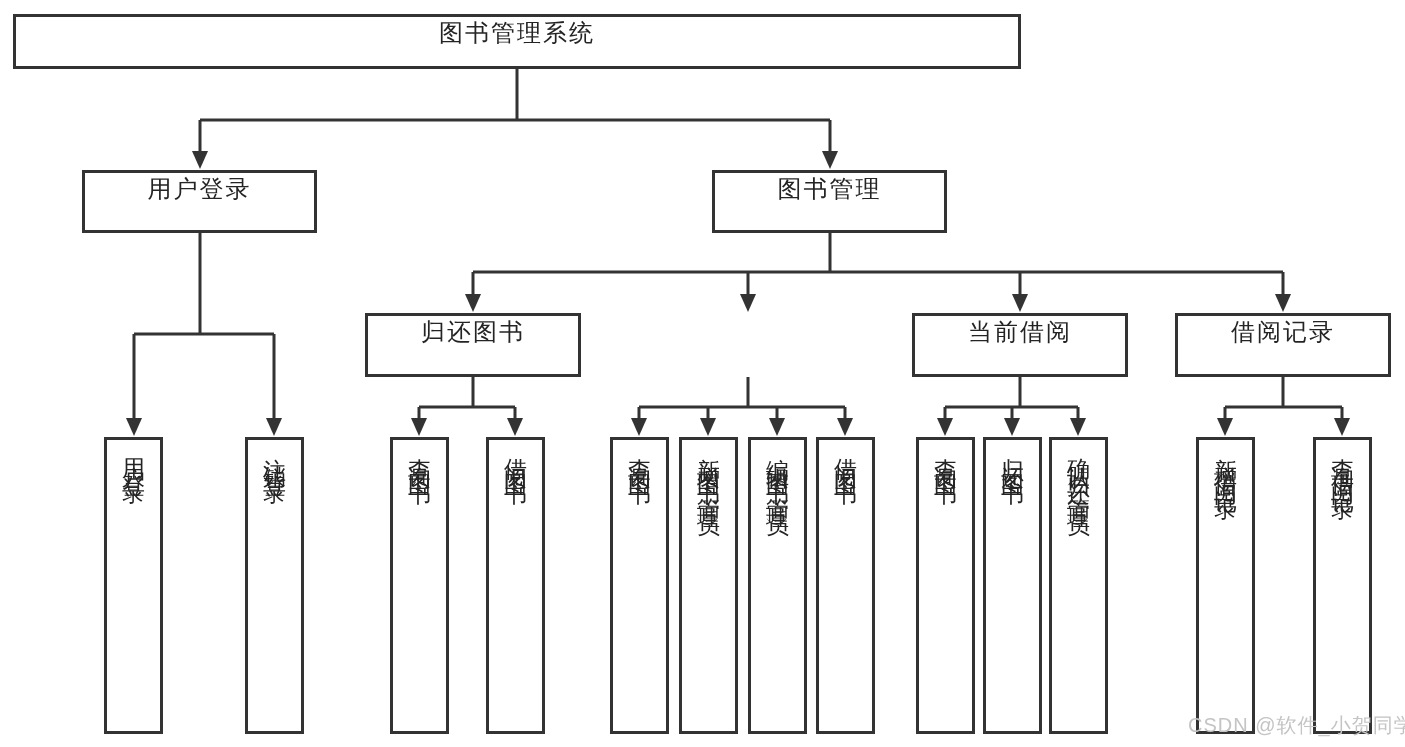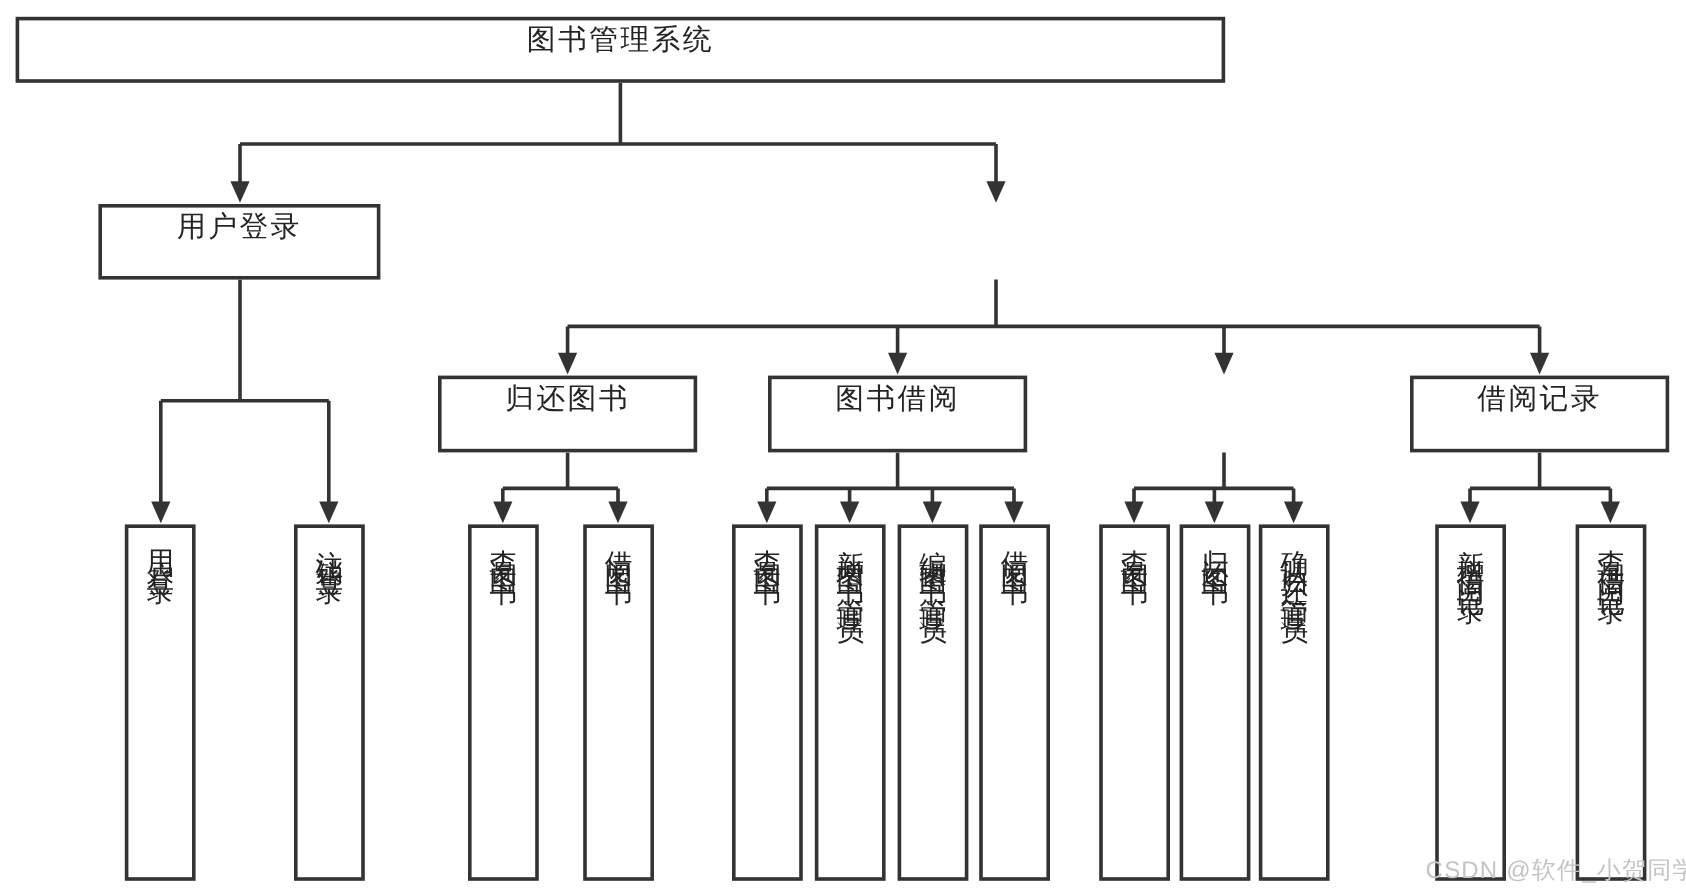--- a/index.html
+++ b/index.html
@@ -90,26 +90,29 @@
     <polygon class="ah" points="1334,418 1350,418 1342,436"></polygon>
   </svg>
 
   <div class="node" style="left:13px;top:14px;width:1008px;height:55px">
     <span class="hlbl">图书管理系统</span>
   </div>
 
   <div class="node" style="left:82px;top:170px;width:235px;height:63px">
     <span class="hlbl">用户登录</span>
   </div>
+  <div class="node" style="left:712px;top:170px;width:235px;height:63px">
+    <span class="hlbl">图书管理</span>
+  </div>
 
   <div class="node" style="left:365px;top:313px;width:216px;height:64px">
     <span class="hlbl">归还图书</span>
   </div>
-  <div class="node" style="left:640px;top:313px;width:216px;height:64px">
-    <span class="hlbl">图书借阅</span>
+  <div class="node" style="left:912px;top:313px;width:216px;height:64px">
+    <span class="hlbl">当前借阅</span>
   </div>
   <div class="node" style="left:1175px;top:313px;width:216px;height:64px">
     <span class="hlbl">借阅记录</span>
   </div>
 
   <div class="node vbox" style="left:104px;top:437px">
     <span class="vlbl">用户登录</span>
   </div>
   <div class="node vbox" style="left:245px;top:437px">
     <span class="vlbl">注销登录</span>

